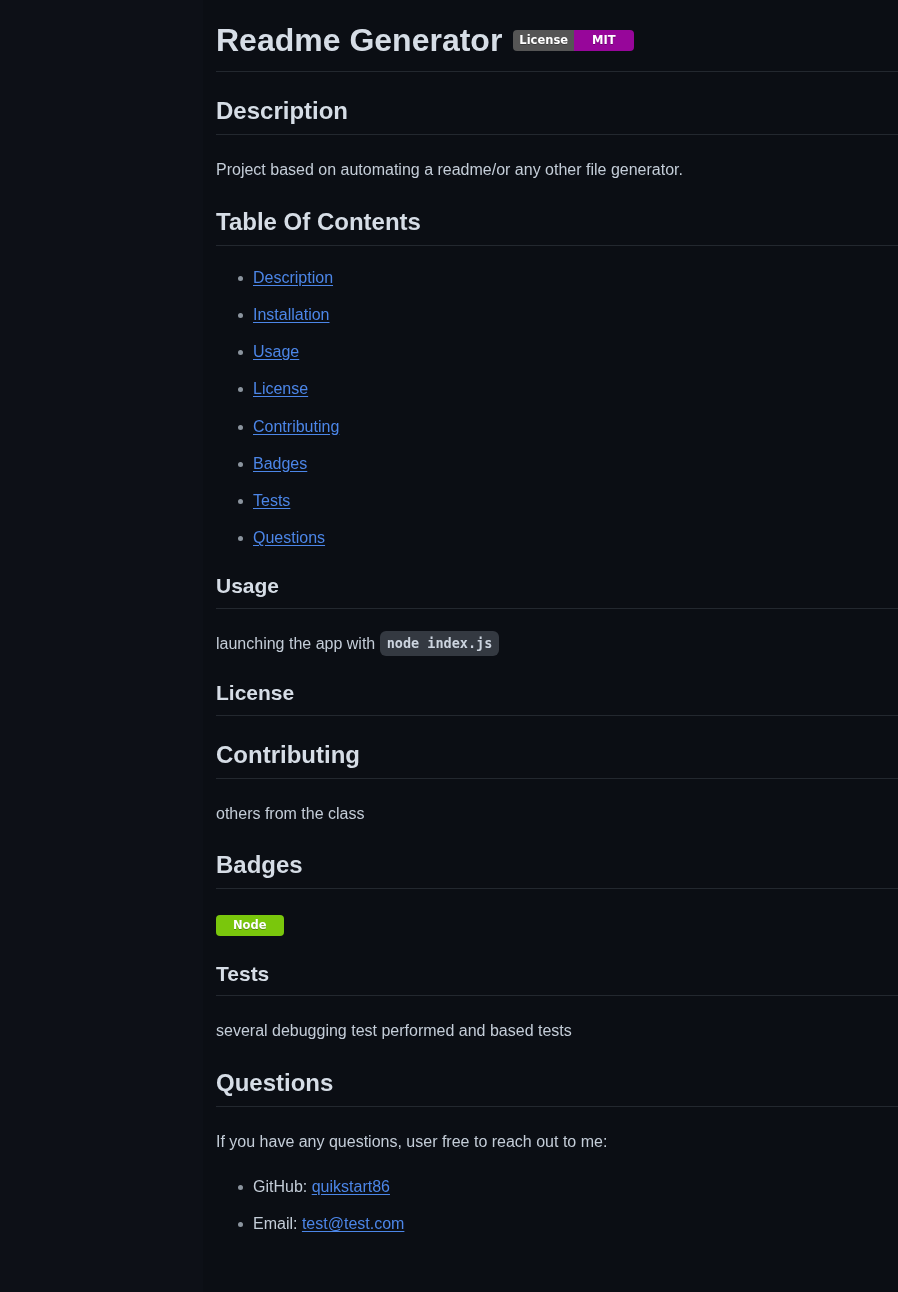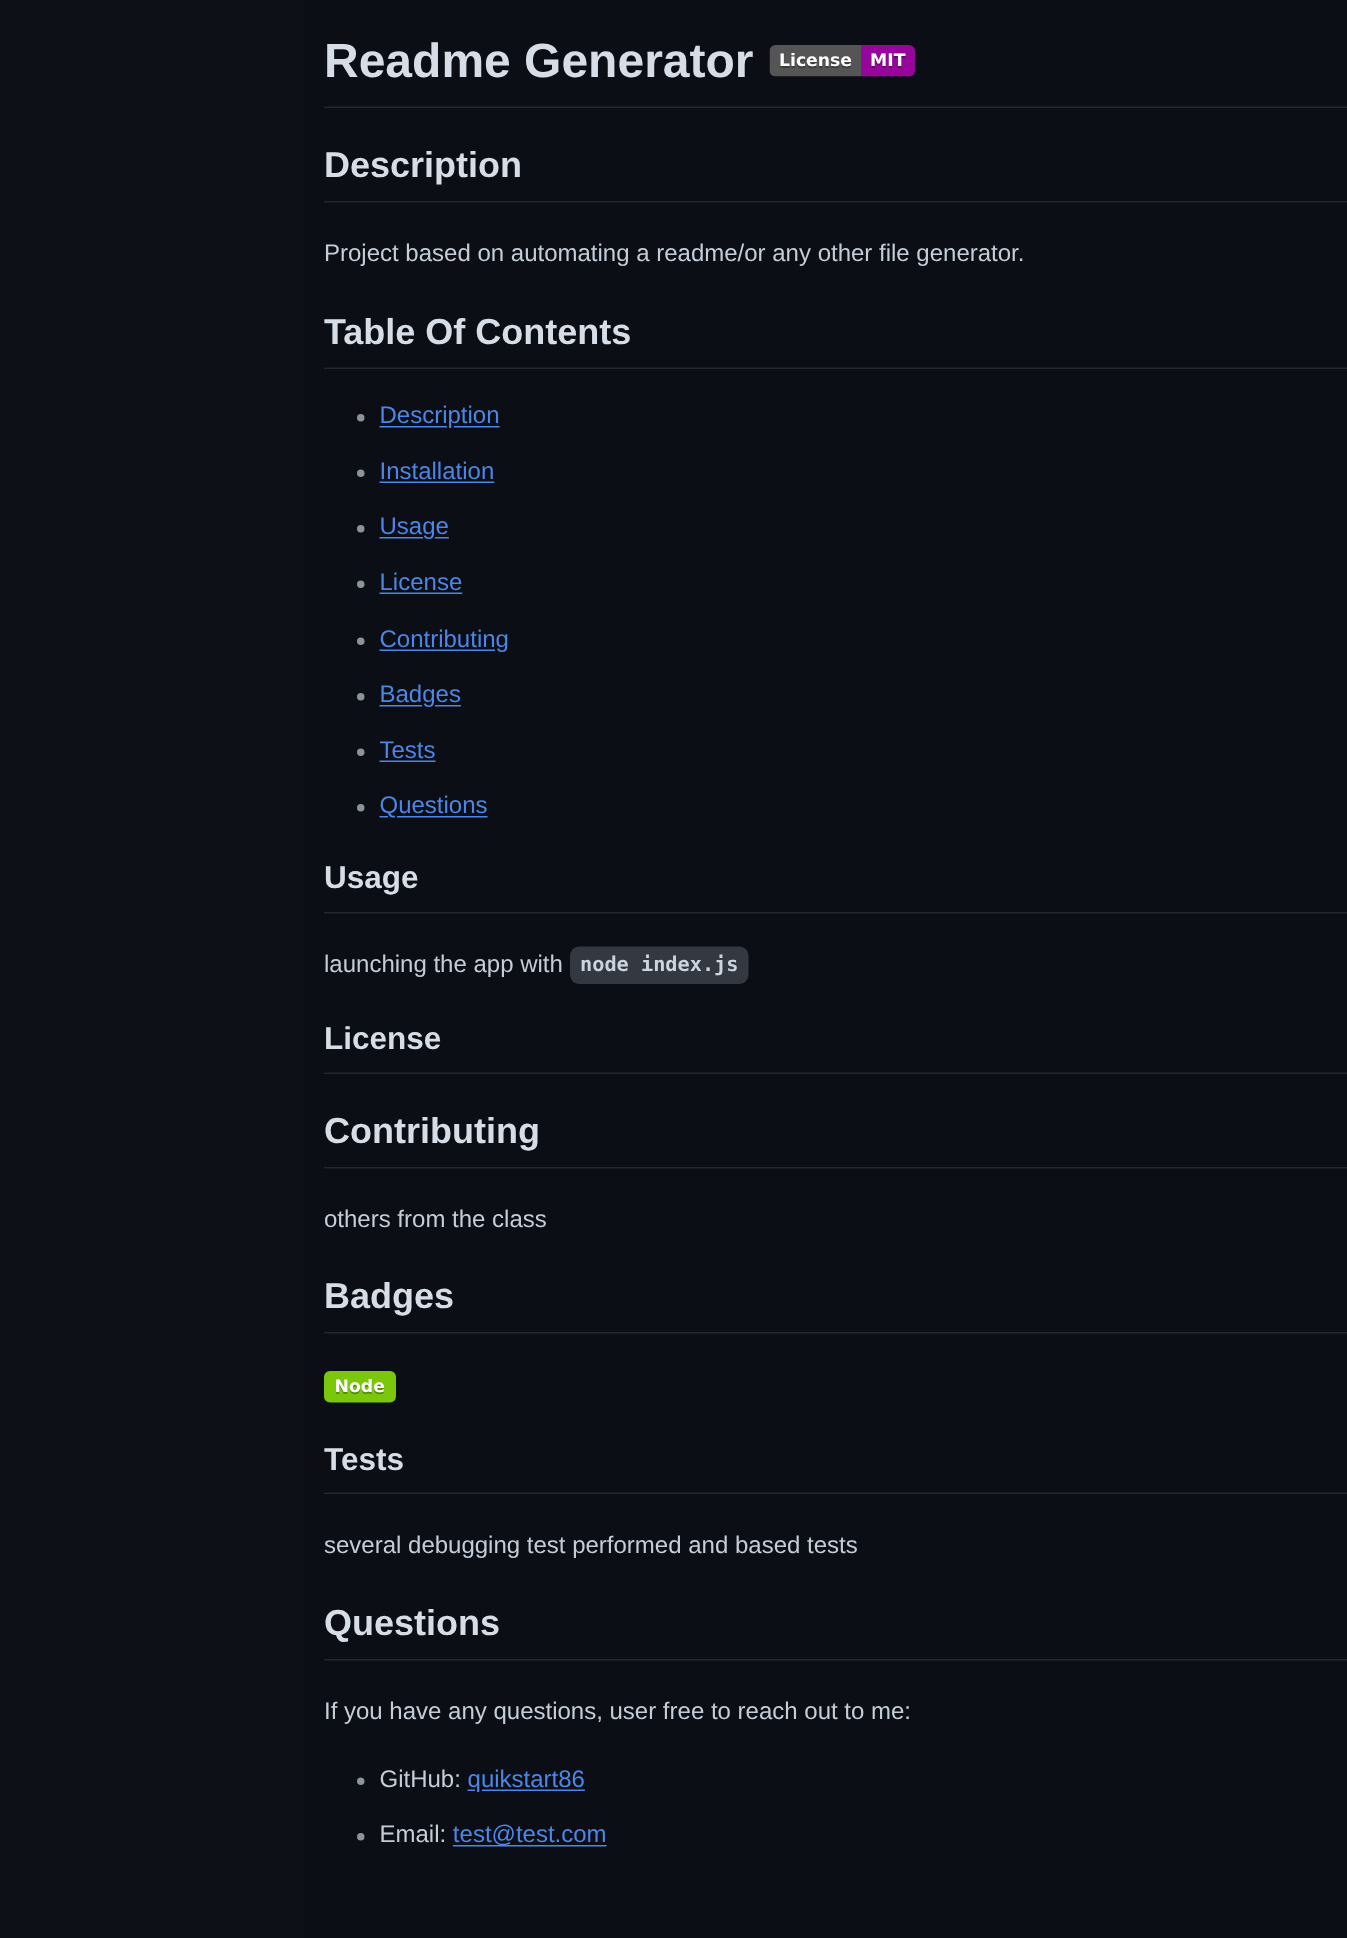--- a/index.html
+++ b/index.html
@@ -143,34 +143,34 @@
   }
   .badge-split .bleft {
     background: #555555;
     color: #ffffff;
     padding: 0 6px;
     text-shadow: 0 1px 0 rgba(1,1,1,.3);
   }
   .badge-split .bright {
     background: #97069a;
     color: #ffffff;
-    padding: 0 6px;
+    padding: 0 18px;
     text-shadow: 0 1px 0 rgba(1,1,1,.3);
   }
   .badge-solid {
     display: inline-block;
     height: 21px;
     border-radius: 4px;
     background: #7ac70c;
     color: #ffffff;
     font-family: "DejaVu Sans", sans-serif;
     font-size: 11.5px;
     font-weight: bold;
     line-height: 21px;
-    padding: 0 7px;
+    padding: 0 17px;
     text-shadow: 0 1px 0 rgba(1,1,1,.3);
   }
   .badge-row { margin: 22px 0 0 0; padding-left: 0; }
 </style>
 </head>
 <body>
 
 <div id="page">
 
   <div id="gutter"></div>

